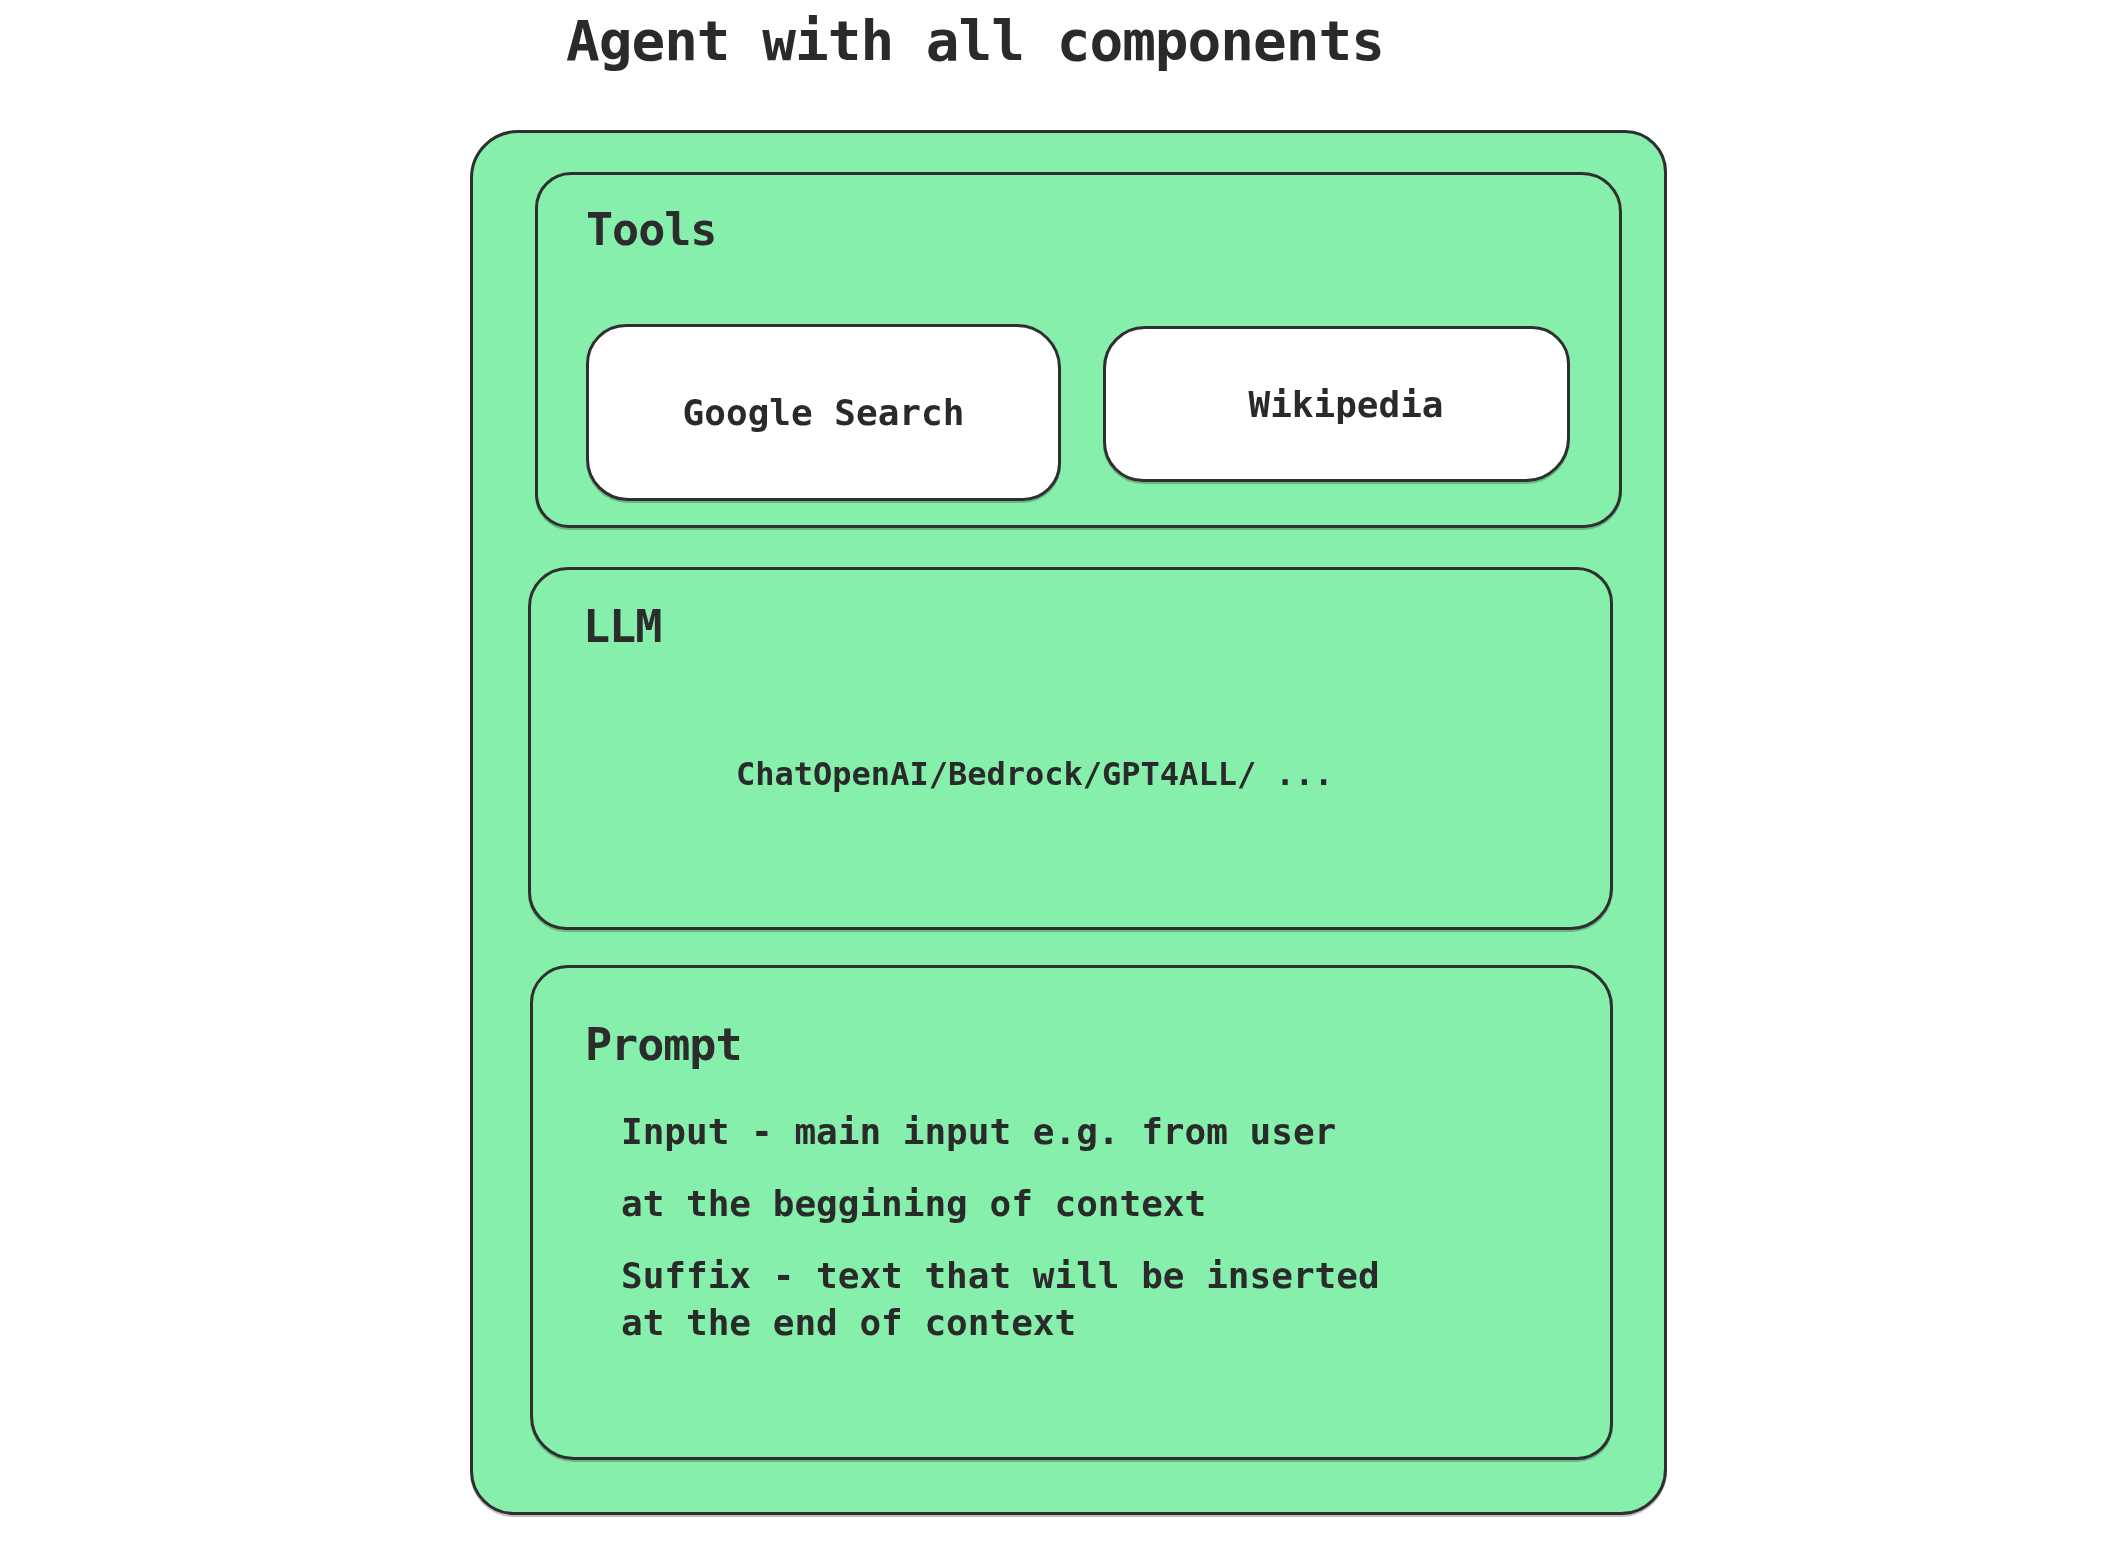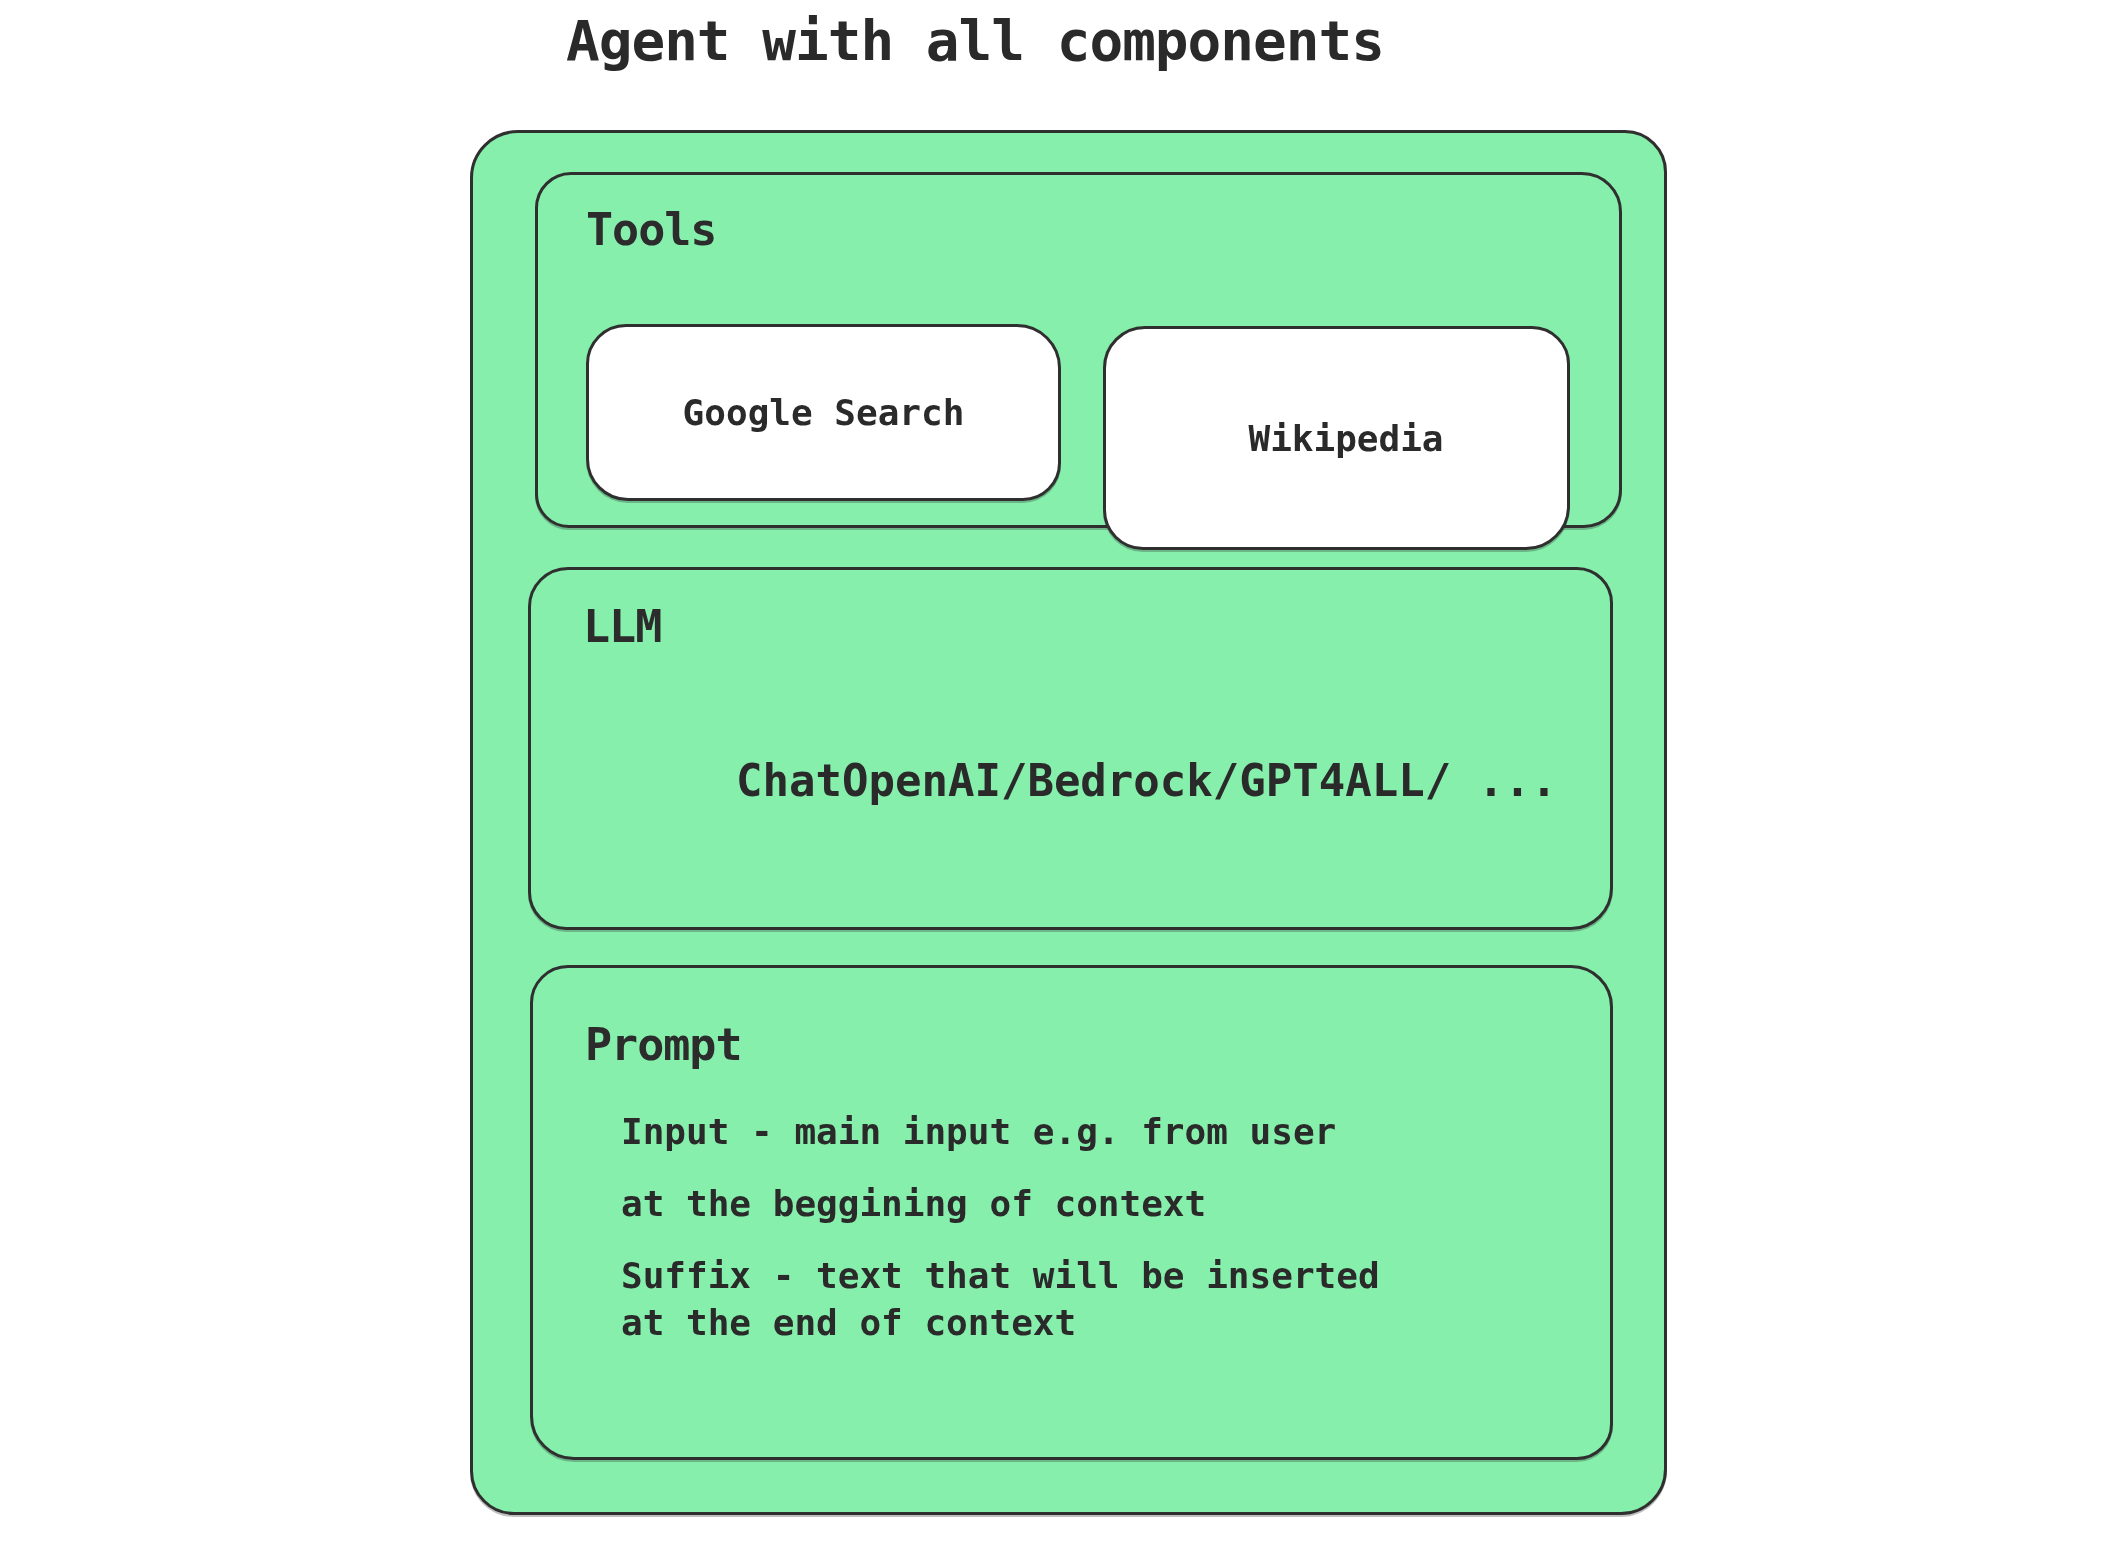--- a/index.html
+++ b/index.html
@@ -79,28 +79,28 @@
     white-space: nowrap;
     margin-top: 8px;
   }
   .tool-google {
     left: 48px; top: 141px;
     width: 475px; height: 177px;
     border-radius: 40px 44px 38px 42px;
   }
   .tool-wikipedia {
     left: 565px; top: 143px;
-    width: 467px; height: 224px;
+    width: 467px; height: 156px;
     border-radius: 42px 38px 44px 40px;
     padding-left: 19px;
   }
   .llm-value {
     position: absolute;
     left: 205px; top: 185px;
-    font-size: 44px;
+    font-size: 32px;
     font-weight: bold;
     color: #2a2a2a;
     white-space: nowrap;
   }
   .prompt-body {
     position: absolute;
     left: 88px; top: 140px;
     width: 840px;
   }
   .prompt-entry {

